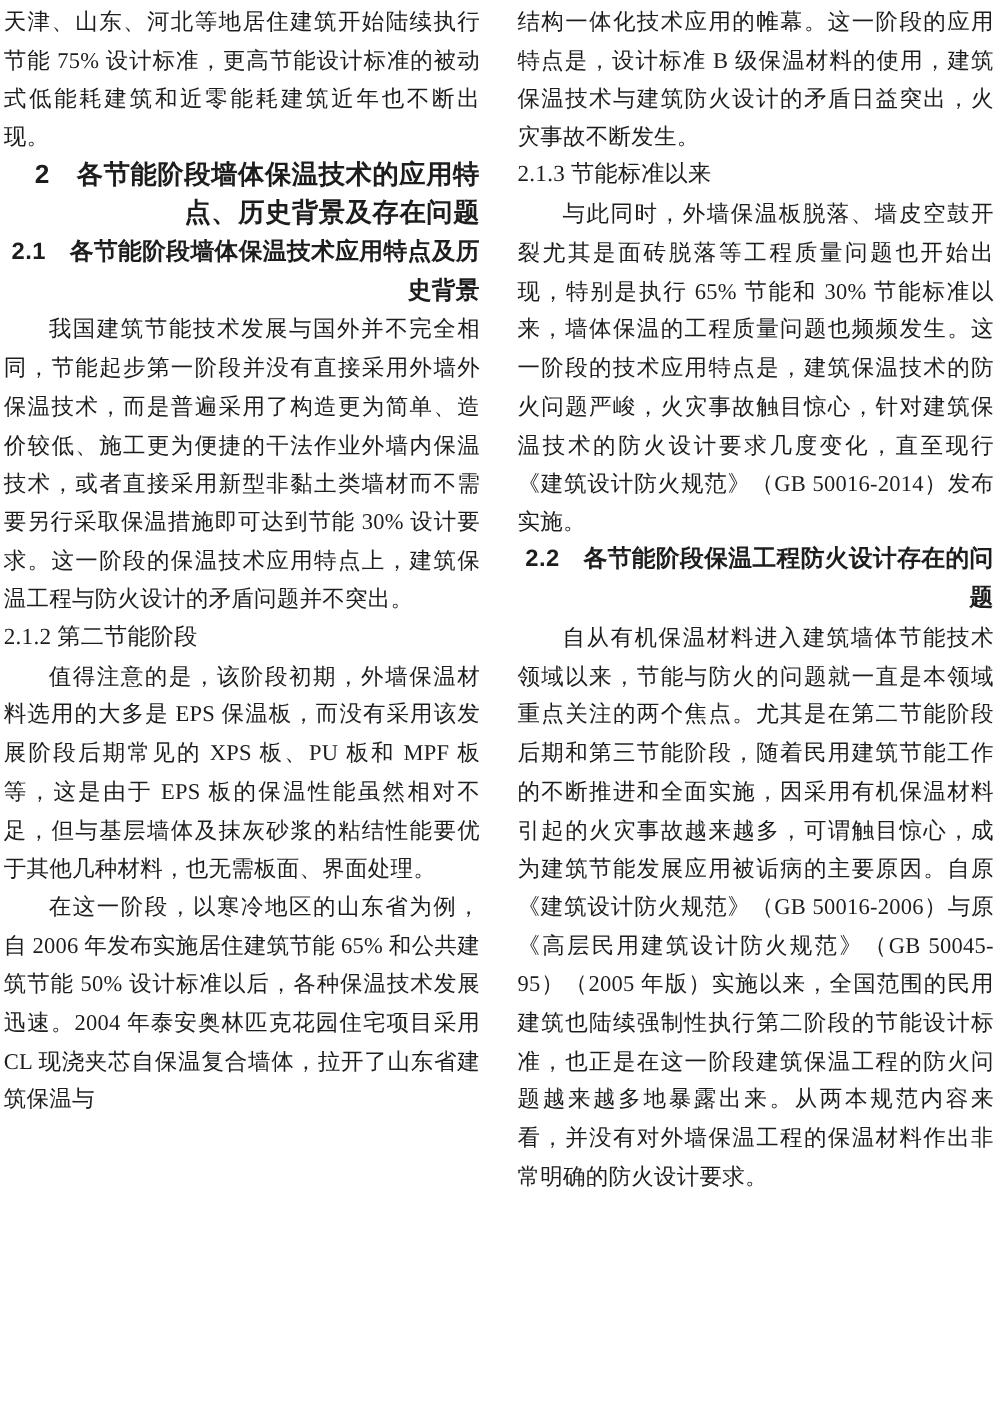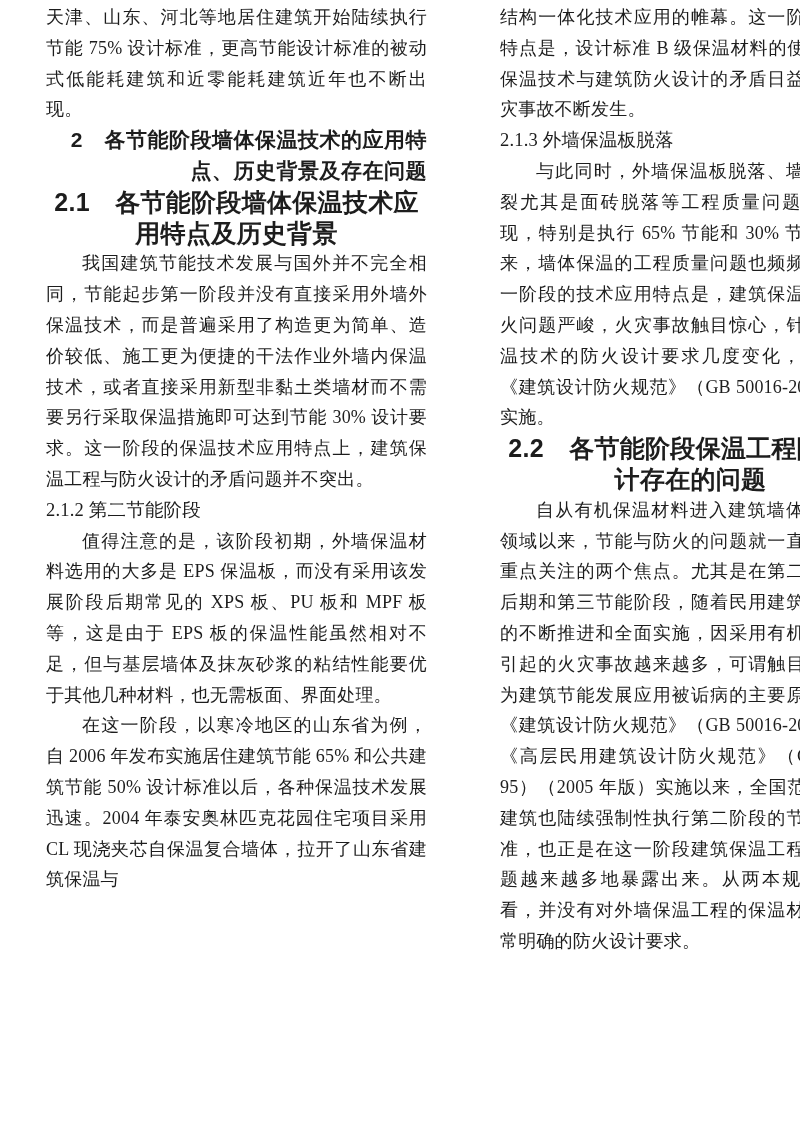--- a/index.html
+++ b/index.html
@@ -18,42 +18,41 @@
     box-sizing: border-box;
     width: 800px;
     height: 1140px;
     padding: 2px 6px 0 3px;
     display: flex;
     gap: 30px;
   }
   .col {
     width: 381px;
     flex: 0 0 381px;
-    margin-left: 43px;
   }
   .block {
     font-size: 18px;
     line-height: 30.8px;
     text-align: justify;
     letter-spacing: 0.2px;
   }
   .block.indent { text-indent: 2em; }
   .block.h1 {
     font-family: "Liberation Sans", "DejaVu Sans", sans-serif;
     font-weight: 700;
     font-size: 21px;
     letter-spacing: 0.5px;
     text-align: right;
   }
   .block.h2 {
     font-family: "Liberation Sans", "DejaVu Sans", sans-serif;
     font-weight: 700;
-    font-size: 25px;
+    font-size: 19px;
     letter-spacing: 0.3px;
-    text-align: center;
+    text-align: right;
   }
   .block.h3 {
     font-size: 18.5px;
     font-weight: 400;
     text-align: left;
   }
   sup.supref {
     font-size: 11px;
     line-height: 0;
     vertical-align: super;
@@ -67,18 +66,18 @@
       <div class="block body"><span>天津、山东、河北等地居住建筑开始陆续执行节能 75% 设计标准，更高节能设计标准的被动式低能耗建筑和近零能耗建筑近年也不断出现。</span></div>
       <div class="block h1"><span>2　各节能阶段墙体保温技术的应用特点、历史背景及存在问题</span></div>
       <div class="block h2"><span>2.1　各节能阶段墙体保温技术应用特点及历史背景</span></div>
       <div class="block body indent"><span>我国建筑节能技术发展与国外并不完全相同，节能起步第一阶段并没有直接采用外墙外保温技术，而是普遍采用了构造更为简单、造价较低、施工更为便捷的干法作业外墙内保温技术，或者直接采用新型非黏土类墙材而不需要另行采取保温措施即可达到节能 30% 设计要求。这一阶段的保温技术应用特点上，建筑保温工程与防火设计的矛盾问题并不突出。</span></div>
       <div class="block h3"><span>2.1.2 第二节能阶段</span></div>
       <div class="block body indent"><span>值得注意的是，该阶段初期，外墙保温材料选用的大多是 EPS 保温板，而没有采用该发展阶段后期常见的 XPS 板、PU 板和 MPF 板等，这是由于 EPS 板的保温性能虽然相对不足，但与基层墙体及抹灰砂浆的粘结性能要优于其他几种材料，也无需板面、界面处理。</span></div>
       <div class="block body indent"><span>在这一阶段，以寒冷地区的山东省为例，自 2006 年发布实施居住建筑节能 65% 和公共建筑节能 50% 设计标准以后，各种保温技术发展迅速。2004 年泰安奥林匹克花园住宅项目采用 CL 现浇夹芯自保温复合墙体，拉开了山东省建筑保温与</span></div>
     </div>
   <div class="col">
       <div class="block body"><span>结构一体化技术应用的帷幕。这一阶段的应用特点是，设计标准 B 级保温材料的使用，建筑保温技术与建筑防火设计的矛盾日益突出，火灾事故不断发生。</span></div>
-      <div class="block h3"><span>2.1.3 外墙保温板脱落</span></div>
+      <div class="block h3"><span>2.1.3 节能标准以来</span></div>
       <div class="block body indent"><span>与此同时，外墙保温板脱落、墙皮空鼓开裂尤其是面砖脱落等工程质量问题也开始出现，特别是执行 65% 节能和 30% 节能标准以来，墙体保温的工程质量问题也频频发生。这一阶段的技术应用特点是，建筑保温技术的防火问题严峻，火灾事故触目惊心，针对建筑保温技术的防火设计要求几度变化，直至现行《建筑设计防火规范》（GB 50016-2014）发布实施。</span></div>
       <div class="block h2"><span>2.2　各节能阶段保温工程防火设计存在的问题</span></div>
       <div class="block body indent"><span>自从有机保温材料进入建筑墙体节能技术领域以来，节能与防火的问题就一直是本领域重点关注的两个焦点。尤其是在第二节能阶段后期和第三节能阶段，随着民用建筑节能工作的不断推进和全面实施，因采用有机保温材料引起的火灾事故越来越多，可谓触目惊心，成为建筑节能发展应用被诟病的主要原因。自原《建筑设计防火规范》（GB 50016-2006）与原《高层民用建筑设计防火规范》（GB 50045-95）（2005 年版）实施以来，全国范围的民用建筑也陆续强制性执行第二阶段的节能设计标准，也正是在这一阶段建筑保温工程的防火问题越来越多地暴露出来。从两本规范内容来看，并没有对外墙保温工程的保温材料作出非常明确的防火设计要求。</span></div>
     </div>
 </div>
 
 </body></html>

